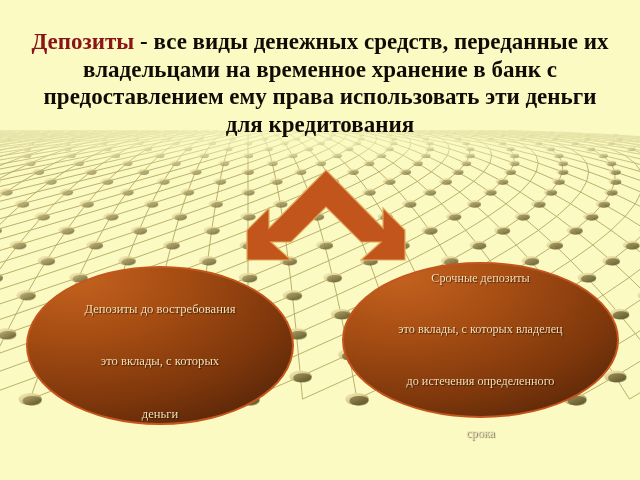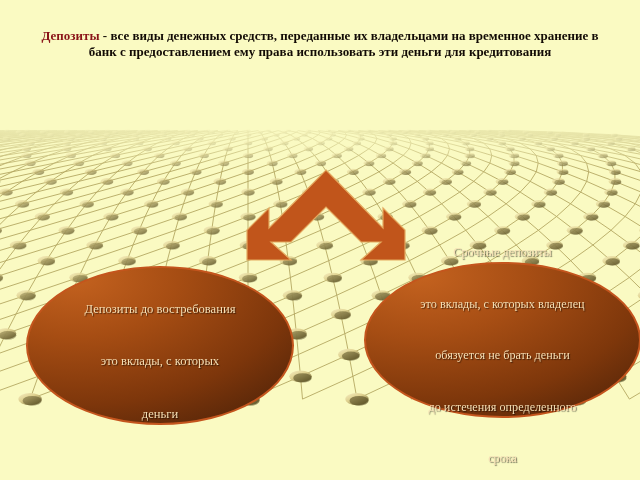--- a/index.html
+++ b/index.html
@@ -27,21 +27,21 @@
   #bg-svg { display: block; }
 
   
   #title-block {
     position: absolute;
     left: 28px;
     top: 28px;
     width: 584px;
     text-align: center;
     line-height: 1.20;
-    font-size: 13px;
+    font-size: 23px;
     font-weight: bold;
     color: #120b05;
     letter-spacing: 0px;
     z-index: 6;
   }
   #title-keyword {
     color: #8a1418;
   }
 
   
@@ -82,21 +82,21 @@
     height: 159px;
     background:
       radial-gradient(ellipse 150% 150% at 18% 6%,
         #c4621f 0%,
         #a64d13 26%,
         #7d360b 55%,
         #4b2108 80%,
         #341606 100%);
   }
   #oval-right {
-    left: 364px;
+    left: 342px;
     top: 262px;
     width: 277px;
     height: 156px;
     background:
       radial-gradient(ellipse 150% 150% at 20% 8%,
         #c4621f 0%,
         #a74e14 26%,
         #7e370b 55%,
         #4b2108 80%,
         #331606 100%);
@@ -707,18 +707,17 @@
 
   <div id="oval-left" class="oval">
     <div class="line">Депозиты до востребования</div>
     <div class="line">это вклады, с которых</div>
     <div class="line">деньги</div>
   </div>
 
   <div id="oval-right" class="oval">
     <div class="line">Срочные депозиты</div>
     <div class="line">это вклады, с которых владелец</div>
-    <div class="line">обязуется не брать деньги</div>
     <div class="line">до истечения определенного</div>
     <div class="line">срока</div>
   </div>
 
 </div>
 
 </body></html>

